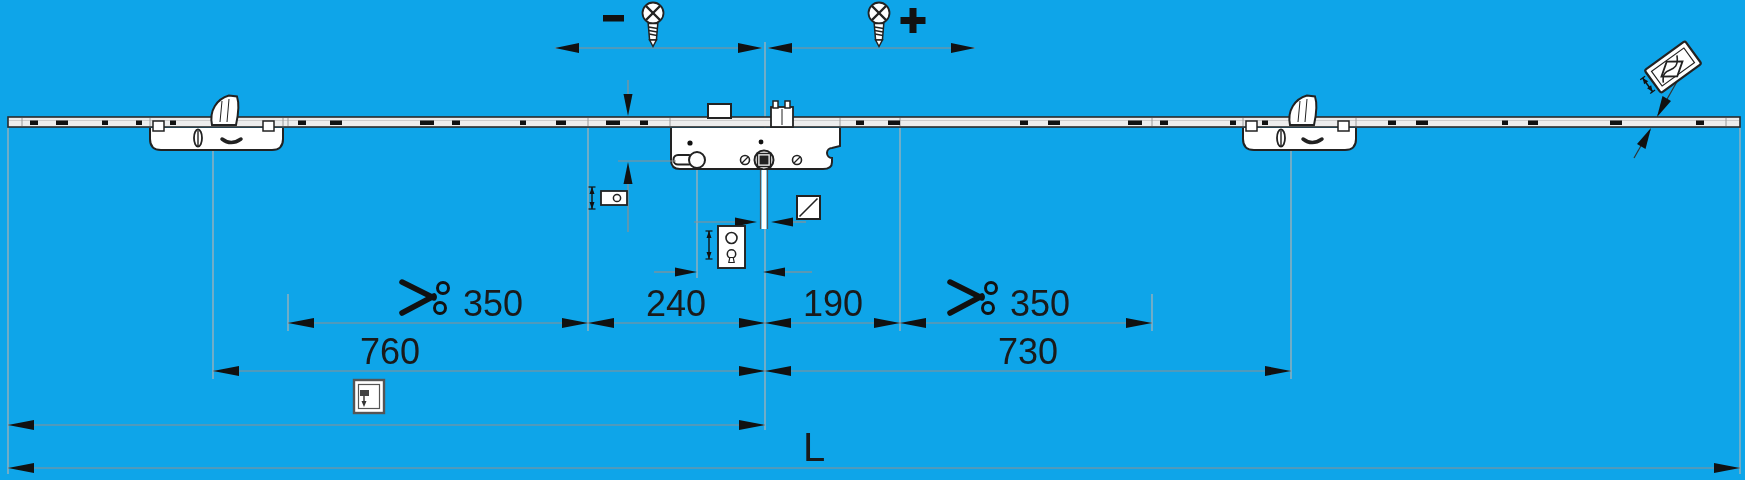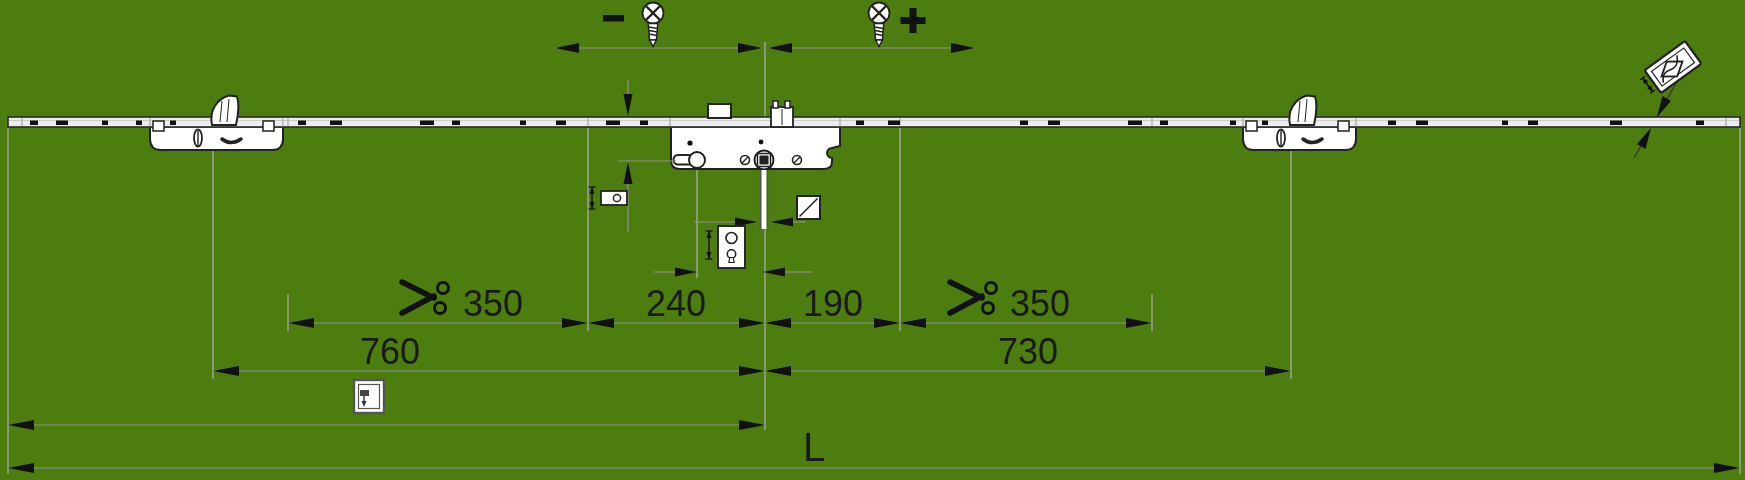--- a/index.html
+++ b/index.html
@@ -1,16 +1,16 @@
 <!DOCTYPE html>
 <html><head>
 <meta charset="utf-8">
 <style>
   html,body{margin:0;padding:0;background:#ffffff;}
-  .canvas{width:1745px;height:480px;position:relative;background:#4d7c0f;overflow:hidden;
+  .canvas{width:1745px;height:480px;position:relative;background:#0ea5e9;overflow:hidden;
           font-family:"Liberation Sans", sans-serif;}
   svg{display:block;}
   text{font-family:"Liberation Sans", sans-serif;fill:#1a1a1a;}
   .dim-label{font-size:36px;}
   .len-label{font-size:40px;}
   .dim{stroke:#8f8f8f;stroke-width:1.2;}
   .ref{stroke:#b3b3b3;stroke-width:1.2;}
   .part{fill:#ffffff;stroke:#222222;}
 </style>
 </head>

